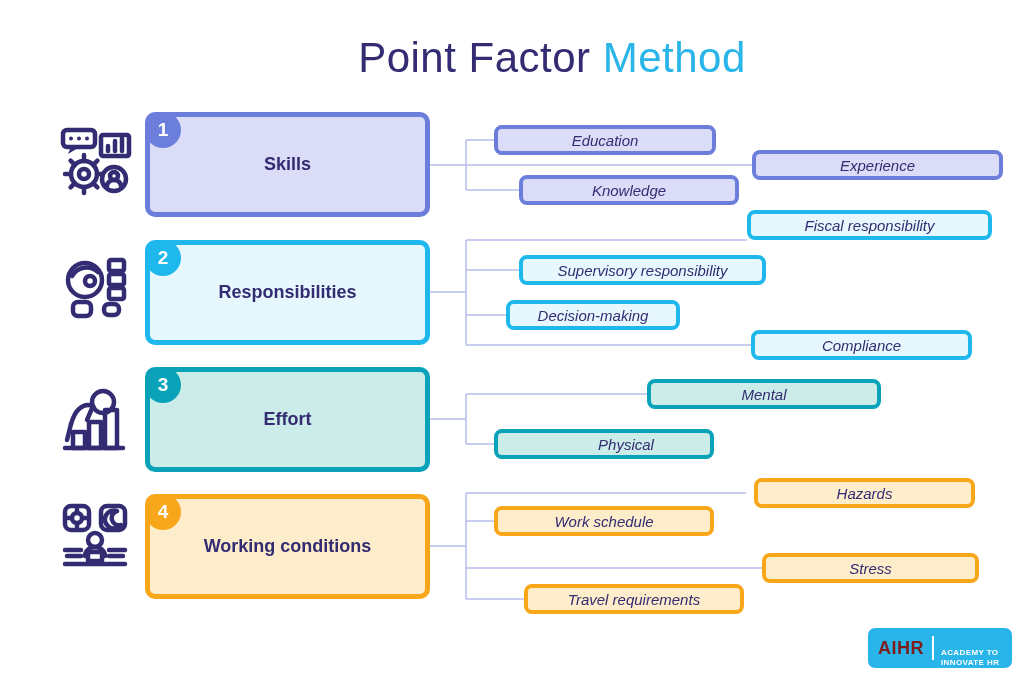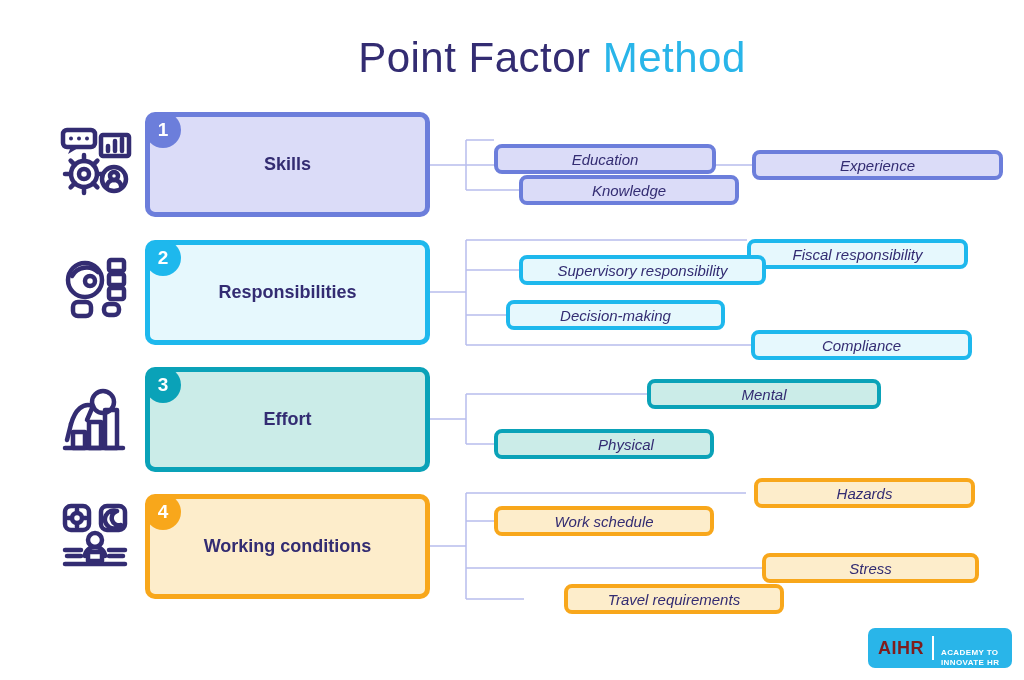--- a/index.html
+++ b/index.html
@@ -116,43 +116,43 @@
         <path d="M36.2,42.8 L40.4,38.6"></path>
       <circle cx="57" cy="57" r="12" fill="#ffffff"></circle>
       <circle cx="57" cy="54" r="4"></circle>
       <path d="M50,64 a7,6 0 0 1 14,0"></path>
     </svg>
   </div>
   <div class="main-box t1" style="top:112px;">
     <div class="badge b1">1</div>
     <div class="label">Skills</div>
   </div>
-  <div class="sub-box t1" style="top:125px; left:494px; width:222px;margin-top:19px;">Education</div>
+  <div class="sub-box t1" style="top:125px; left:494px; width:222px;">Education</div>
   <div class="sub-box t1" style="top:150px; left:752px; width:251px;">Experience</div>
   <div class="sub-box t1" style="top:175px; left:519px; width:220px;">Knowledge</div>
 
   <div class="factor-icon" style="top:250px;">
     <svg width="80" height="80" viewBox="0 0 80 80" fill="none" stroke="#332C72" stroke-width="4.5" stroke-linecap="round" stroke-linejoin="round">
       <circle cx="28" cy="30" r="17"></circle>
       <circle cx="33" cy="31" r="5"></circle>
       <path d="M41,22 a17,17 0 0 0 -26,4"></path>
       <rect x="52" y="10" width="15" height="11" rx="2"></rect>
       <rect x="52" y="24" width="15" height="11" rx="2"></rect>
       <rect x="52" y="38" width="15" height="11" rx="2"></rect>
       <rect x="16" y="52" width="18" height="14" rx="5"></rect>
       <rect x="47" y="54" width="15" height="11" rx="5"></rect>
     </svg>
   </div>
   <div class="main-box t2" style="top:240px;">
     <div class="badge b2">2</div>
     <div class="label">Responsibilities</div>
   </div>
-  <div class="sub-box t2" style="top:239px; left:747px; width:221px;">Fiscal responsibility</div>
+  <div class="sub-box t2" style="top:210px; left:747px; width:245px;">Fiscal responsibility</div>
   <div class="sub-box t2" style="top:255px; left:519px; width:247px;">Supervisory responsibility</div>
-  <div class="sub-box t2" style="top:300px; left:506px; width:219px;">Decision-making</div>
+  <div class="sub-box t2" style="top:300px; left:506px; width:174px;">Decision-making</div>
   <div class="sub-box t2" style="top:330px; left:751px; width:221px;">Compliance</div>
 
   <div class="factor-icon" style="top:382px;">
     <svg width="80" height="80" viewBox="0 0 80 80" fill="none" stroke="#332C72" stroke-width="4.5" stroke-linecap="round" stroke-linejoin="round">
       <path d="M8,66 H66"></path>
       <rect x="16" y="50" width="12" height="16"></rect>
       <rect x="32" y="40" width="12" height="26"></rect>
       <rect x="48" y="28" width="12" height="38"></rect>
       <circle cx="46" cy="20" r="11"></circle>
       <path d="M36,24 C26,20 18,28 14,42"></path>
@@ -187,21 +187,21 @@
         <path d="M52,58 H66"></path>
     </svg>
   </div>
   <div class="main-box t4" style="top:494px;">
     <div class="badge b4">4</div>
     <div class="label">Working conditions</div>
   </div>
   <div class="sub-box t4" style="top:478px; left:754px; width:221px;">Hazards</div>
   <div class="sub-box t4" style="top:506px; left:494px; width:220px;">Work schedule</div>
   <div class="sub-box t4" style="top:553px; left:762px; width:217px;">Stress</div>
-  <div class="sub-box t4" style="top:584px; left:524px; width:220px;margin-left:40px;">Travel requirements</div>
+  <div class="sub-box t4" style="top:584px; left:524px; width:220px;">Travel requirements</div>
 
   <div class="logo">
     <span class="logo-brand">AIHR</span>
     <span class="logo-divider"></span>
     <span class="logo-tagline">
       <span>ACADEMY TO</span><br>
       <span>INNOVATE HR</span>
     </span>
   </div>
 

